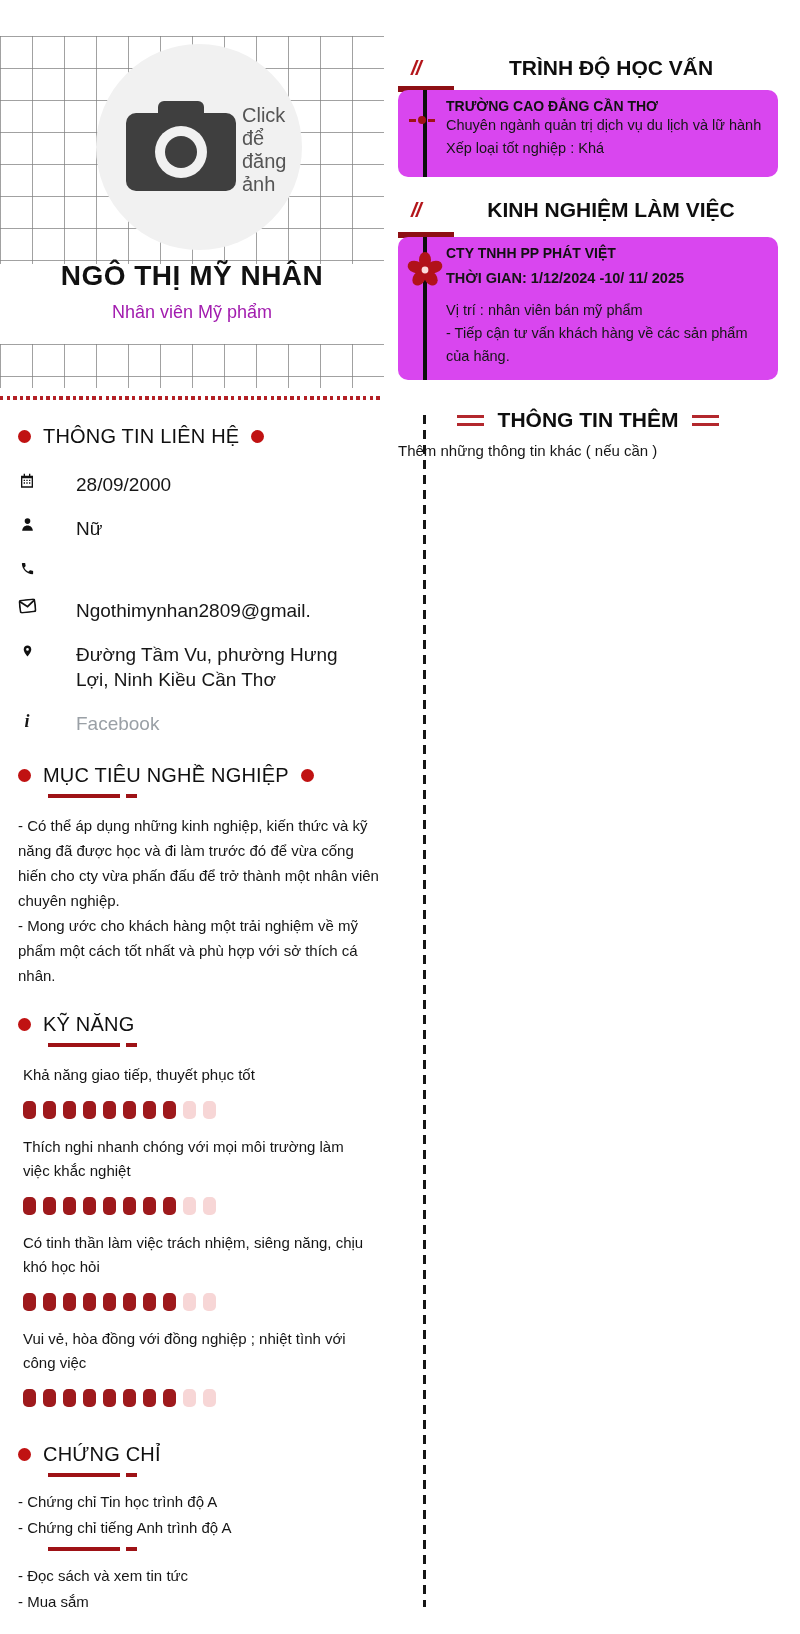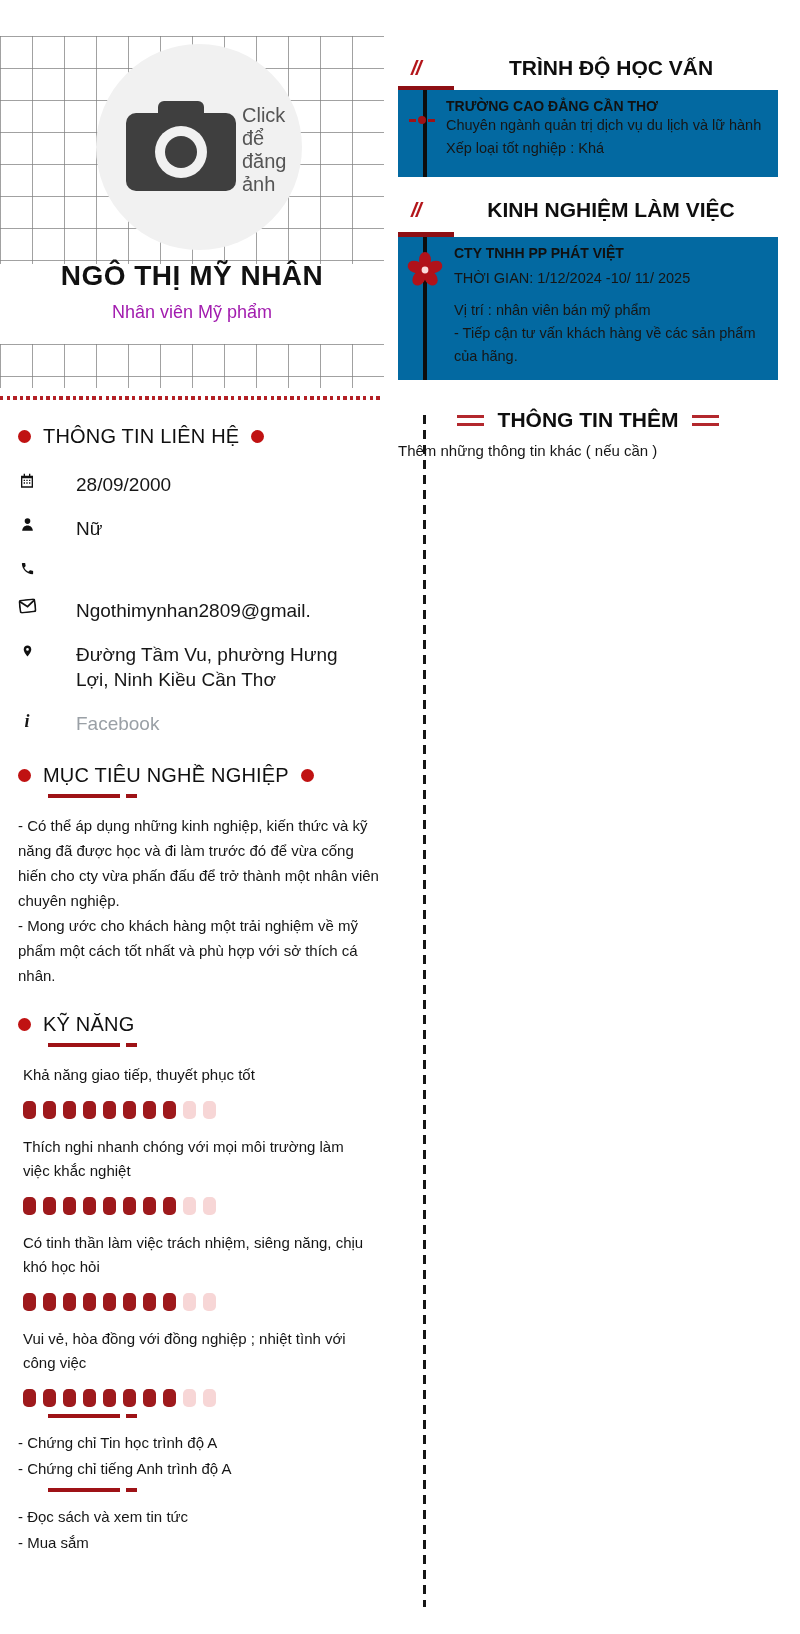--- a/index.html
+++ b/index.html
@@ -79,37 +79,37 @@
   .slashes { font-style:italic; font-weight:800; font-size:21px; color:#b3151a;
     letter-spacing:-1px; padding-left:13px; width:46px; flex:0 0 auto; }
   .r-head h2 { flex:1; text-align:center; font-size:21px; font-weight:bold; color:#0e0e0e; }
   .edu-head { top:56px; }
   .exp-head { top:198px; }
 
   .accent-bar { position:absolute; left:0; width:56px; height:6px; background:#8e0f14; }
   .bar-1 { top:86px; }
   .bar-2 { top:232px; }
 
-  .pink-card { position:absolute; left:0; width:380px; background:#0369a1; }
+  .pink-card { position:absolute; left:0; width:380px; background:#d946ef;border-radius:10px; }
   .card-1 { top:90px; height:87px; }
-  .card-2 { top:237px; height:143px;padding-left:8px; }
+  .card-2 { top:237px; height:143px; }
   .tl-line { position:absolute; left:25px; top:0; bottom:0; width:4px; background:#0d0d0d; }
   .card-body { position:relative; padding:8px 10px 0 48px; }
   .card-title { font-size:14px; font-weight:bold; color:#111; }
   .card-line { font-size:14.5px; line-height:23px; color:#161616; }
   .card-1 .card-line:first-of-type { margin-top:19px; }
 
   .tl-marker { position:absolute; left:11px; top:26px; display:flex; align-items:center; gap:2px; }
   .tl-marker .m-dash { width:7px; height:3px; background:#a01216; }
   .tl-marker .m-dot { width:8px; height:8px; border-radius:50%; background:#a01216; }
 
   .flower { position:absolute; left:8px; top:14px; }
 
   .card-2 .company { margin-bottom:9px; }
-  .card-2 .period { font-size:14.5px; font-weight:normal; margin-bottom:13px; }
+  .card-2 .period { font-size:14.5px; font-weight:bold; margin-bottom:13px; }
   .card-2 .exp-detail { width:322px; }
 
   .more-head { position:absolute; left:0; top:408px; width:380px;
     display:flex; align-items:center; justify-content:center; gap:14px; }
   .more-head h2 { font-size:21px; font-weight:bold; color:#0e0e0e; }
   .equals { width:27px; height:11px; flex:0 0 auto;
     background:linear-gradient(#b3282d 0 3px,transparent 3px 8px,#b3282d 8px 11px); }
   .more-note { position:absolute; left:0; top:442px; width:380px; text-align:left;
     font-size:15px; color:#161616; }
 
@@ -280,20 +280,24 @@
         <span class="pill filled"></span>
         <span class="pill filled"></span>
         <span class="pill filled"></span>
         <span class="pill filled"></span>
         <span class="pill filled"></span>
         <span class="pill filled"></span>
         <span class="pill empty"></span>
         <span class="pill empty"></span>
       </div>
 
+    <div class="certs-head sec-head">
+      <span class="head-dot"></span>
+      <h2>CHỨNG CHỈ</h2>
+    </div>
     <div class="head-underline">
       <span class="u-long"></span>
         <span class="u-dash"></span>
     </div>
     <ul class="plain-list">
       <li>- Chứng chỉ Tin học trình độ A</li>
       <li>- Chứng chỉ tiếng Anh trình độ A</li>
     </ul>
 
     <div class="head-underline">

